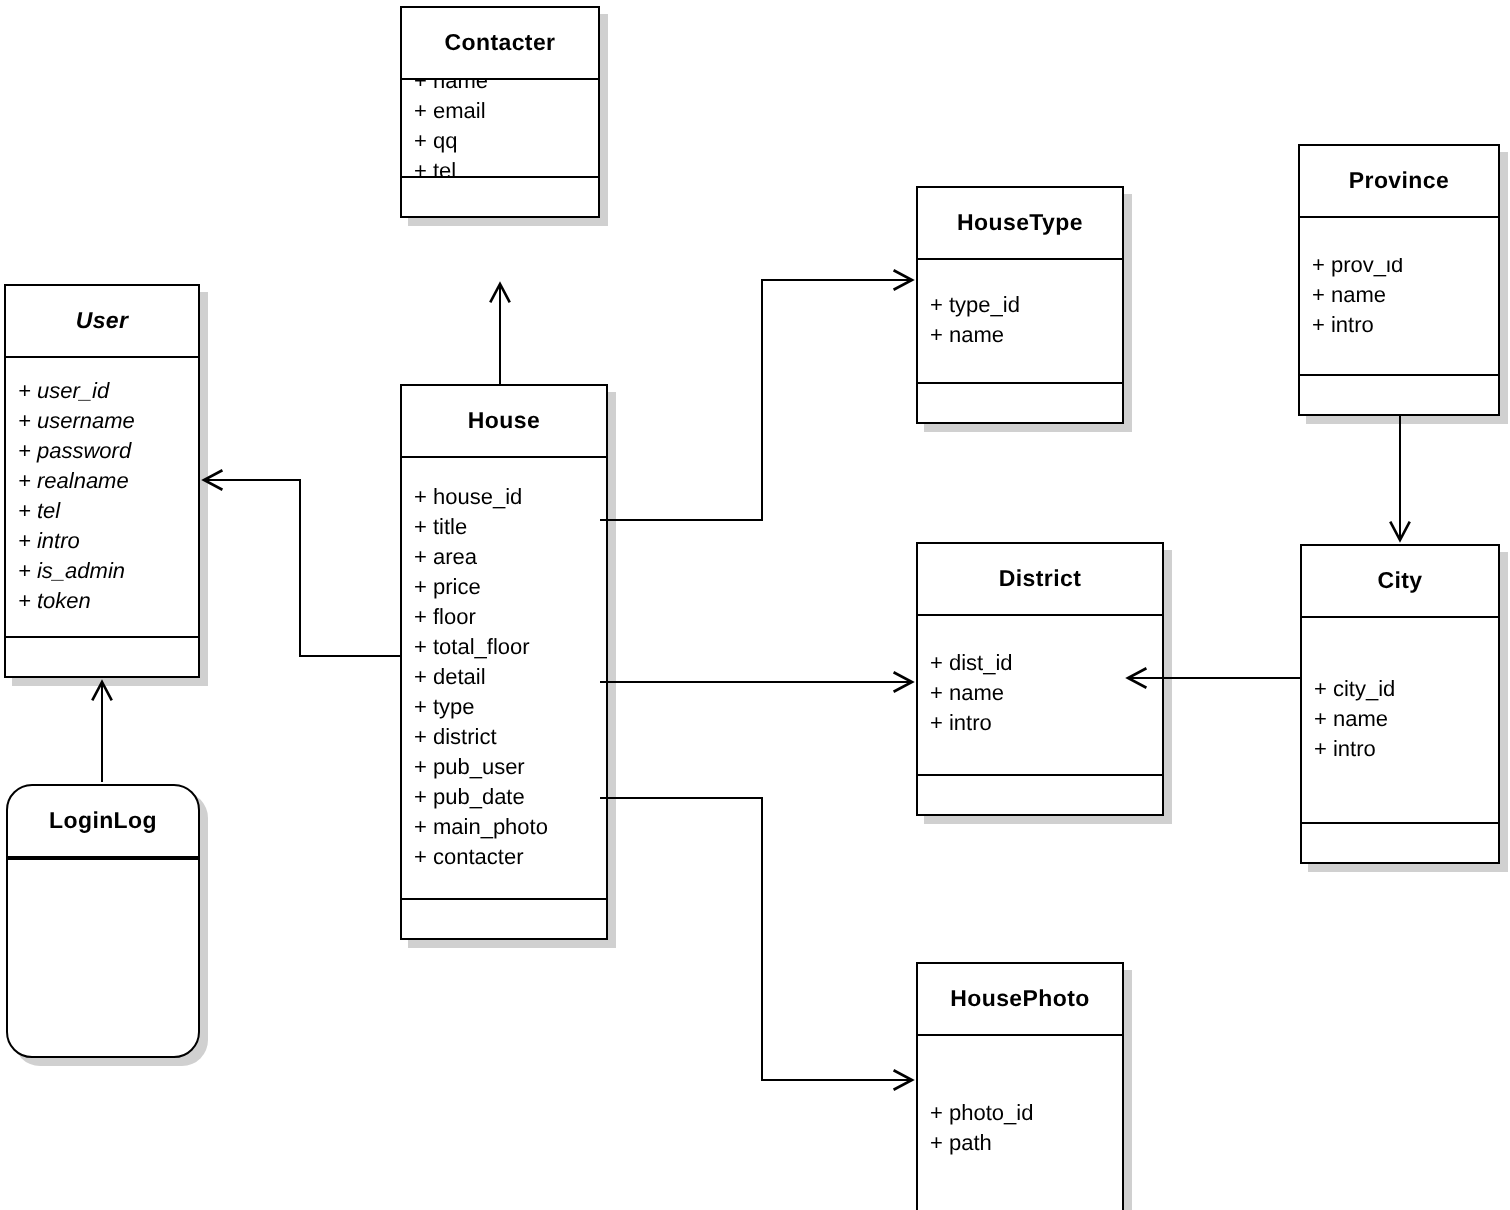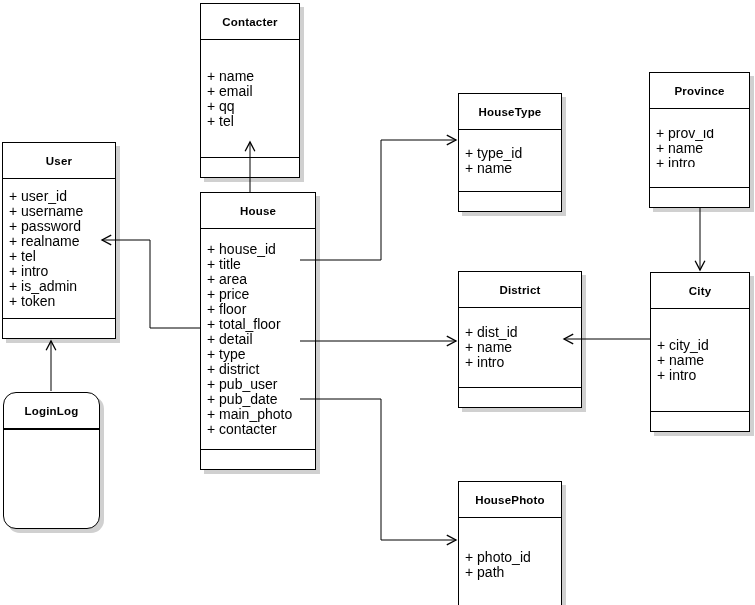--- a/index.html
+++ b/index.html
@@ -30,65 +30,65 @@
     font-size: 11.5px;
     border-bottom: 1px solid #000000;
     letter-spacing: 0.2px;
   }
   .entity-attrs {
     flex: 1 1 auto;
     display: flex;
     flex-direction: column;
     justify-content: center;
     padding: 0 4px 0 6px;
-    font-size: 14px;
+    font-size: 11px;
     overflow: hidden;
   }
   .attr { line-height: 15px; white-space: nowrap; }
   .entity-footer {
     flex: 0 0 20px;
     border-top: 1px solid #000000;
   }
   svg.edges {
     position: absolute;
     left: 0; top: 0;
     width: 755px; height: 605px;
     pointer-events: none;
   }
   .edge { stroke: #000000; stroke-width: 1; fill: none; }
 </style>
 </head>
 <body>
 
 <div class="canvas" id="canvas">
-  <div class="entity" style="left: 200px; top: 3px; width: 100px; height: 175px;">
+  <div class="entity" style="left: 200px; top: 3px; width: 100px; height: 106px;">
       <div class="entity-title">Contacter</div>
       <div class="entity-attrs">
         <div class="attr">+ name</div>
         <div class="attr">+ email</div>
         <div class="attr">+ qq</div>
         <div class="attr">+ tel</div>
       </div>
       <div class="entity-footer"></div>
     </div>
-    <div class="entity" style="left: 2px; top: 142px; width: 114px; height: 197px;">
+    <div class="entity" style="left: 2px; top: 142px; width: 98px; height: 197px; font-style: italic;">
       <div class="entity-title">User</div>
       <div class="entity-attrs">
         <div class="attr">+ user_id</div>
         <div class="attr">+ username</div>
         <div class="attr">+ password</div>
         <div class="attr">+ realname</div>
         <div class="attr">+ tel</div>
         <div class="attr">+ intro</div>
         <div class="attr">+ is_admin</div>
         <div class="attr">+ token</div>
       </div>
       <div class="entity-footer"></div>
     </div>
-    <div class="entity" style="left: 200px; top: 192px; width: 116px; height: 278px;">
+    <div class="entity" style="left: 200px; top: 192px; width: 104px; height: 278px;">
       <div class="entity-title">House</div>
       <div class="entity-attrs">
         <div class="attr">+ house_id</div>
         <div class="attr">+ title</div>
         <div class="attr">+ area</div>
         <div class="attr">+ price</div>
         <div class="attr">+ floor</div>
         <div class="attr">+ total_floor</div>
         <div class="attr">+ detail</div>
         <div class="attr">+ type</div>

